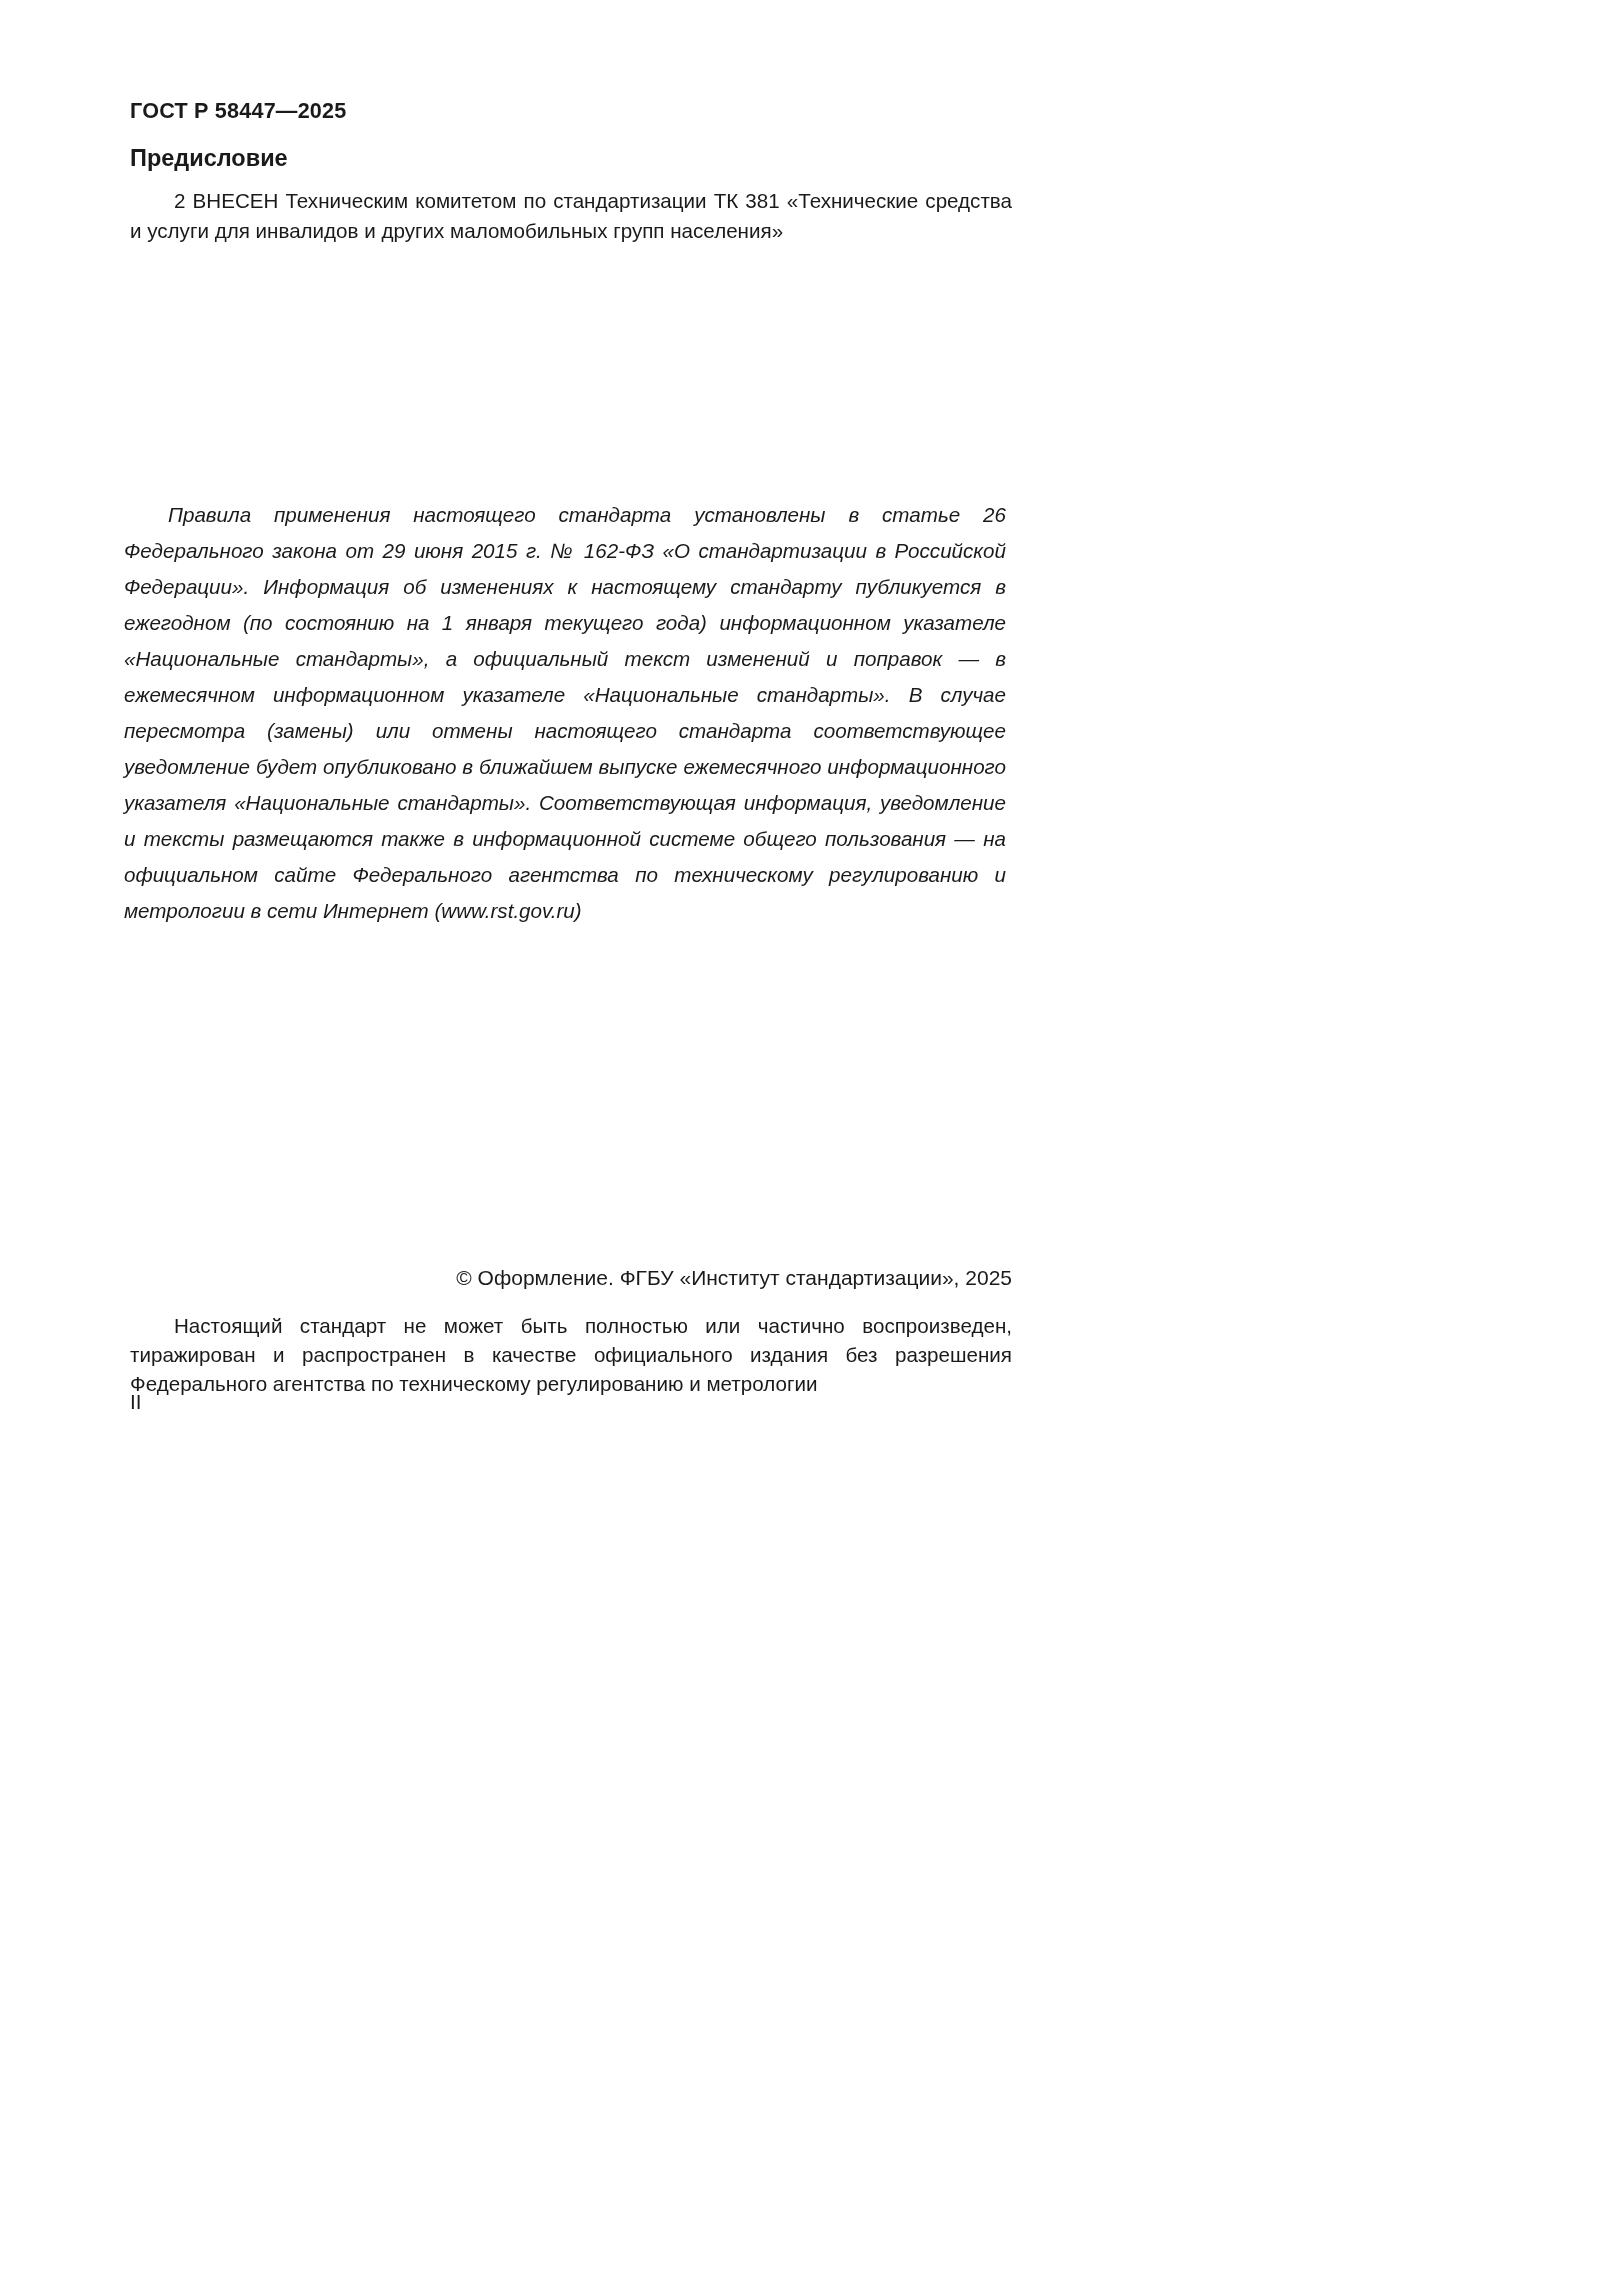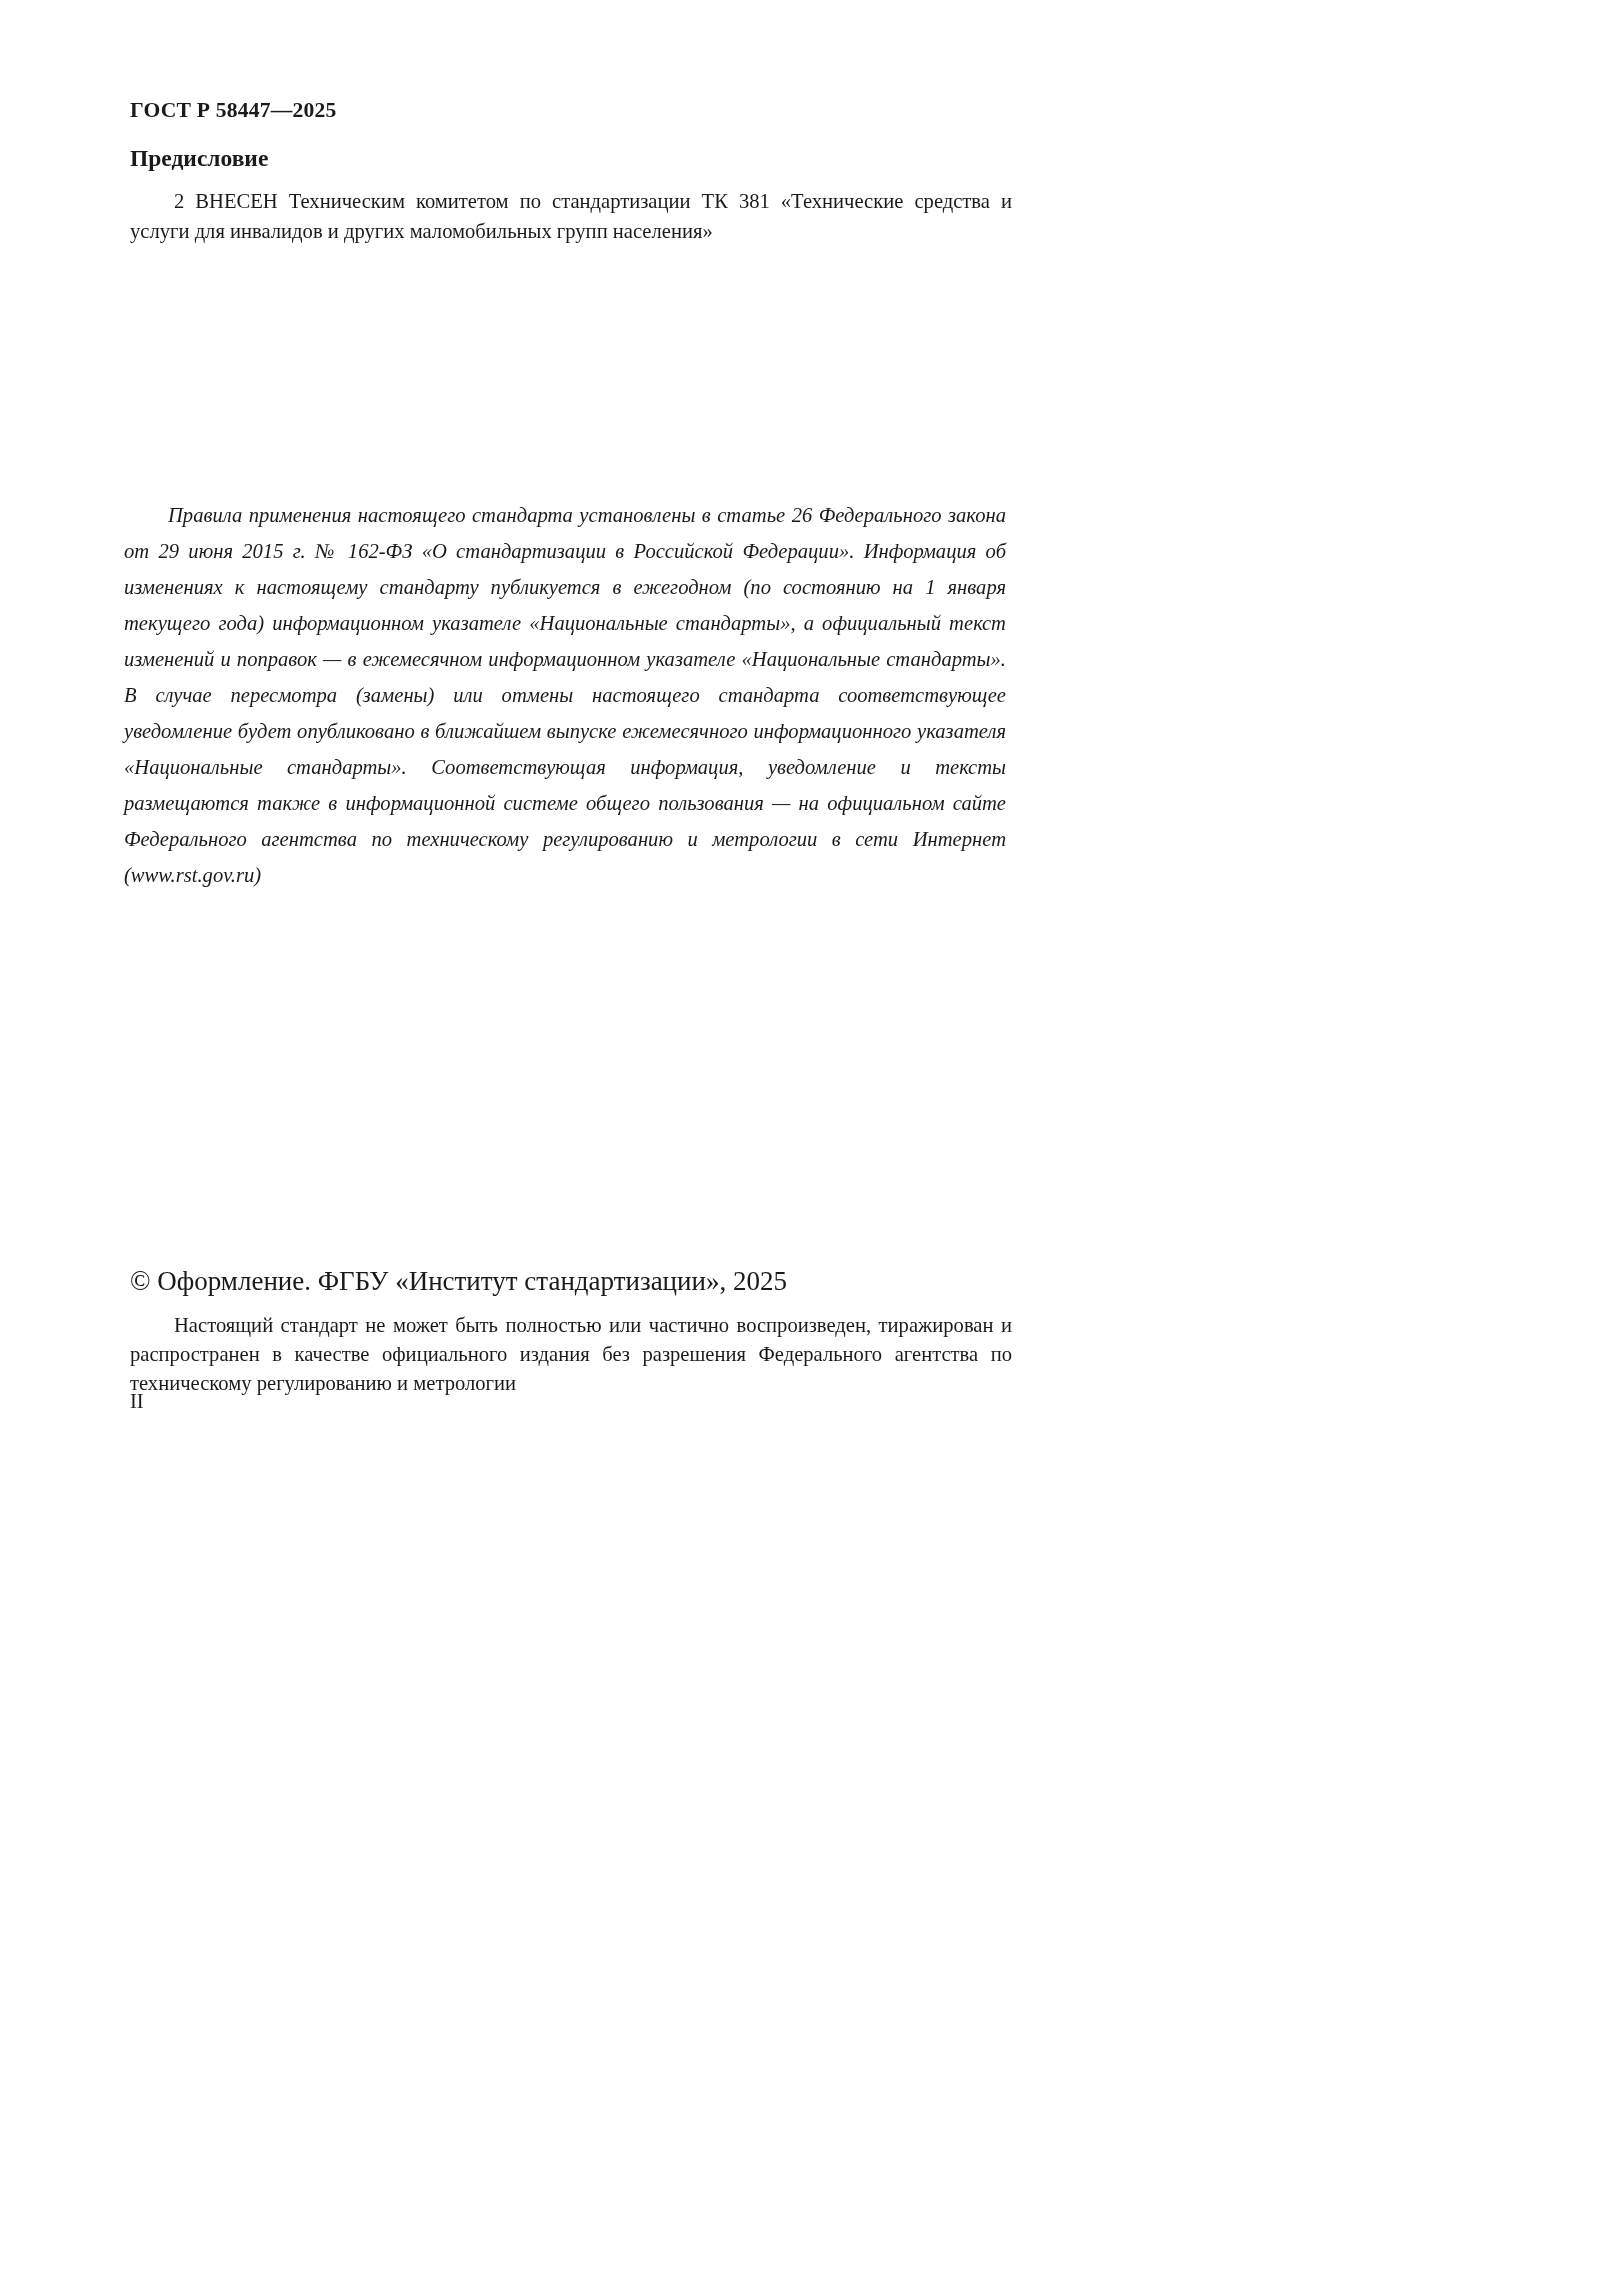--- a/index.html
+++ b/index.html
@@ -6,21 +6,21 @@
   html, body {
     margin: 0;
     padding: 0;
     background: #ffffff;
   }
   .page {
     position: relative;
     width: 1621px;
     height: 2293px;
     background: #ffffff;
-    font-family: Liberation Serif, serif;
+    font-family: Liberation Sans, sans-serif;
     color: #1a1a1a;
     overflow: hidden;
   }
   .std-designation {
     position: absolute;
     left: 130px;
     top: 98px;
     font-size: 21.6px;
     font-weight: bold;
     letter-spacing: 0.2px;
@@ -56,22 +56,22 @@
     font-style: italic;
     text-align: justify;
     text-indent: 44px;
     margin-top: 25px;
   }
   .copyright-line {
     position: absolute;
     left: 130px;
     top: 1266px;
     width: 882px;
-    font-size: 27px;
-    text-align: left;
+    font-size: 21px;
+    text-align: right;
   }
   .reproduction-notice {
     position: absolute;
     left: 130px;
     top: 1311px;
     width: 882px;
     margin: 0;
     font-size: 20.6px;
     line-height: 29px;
     text-align: justify;

